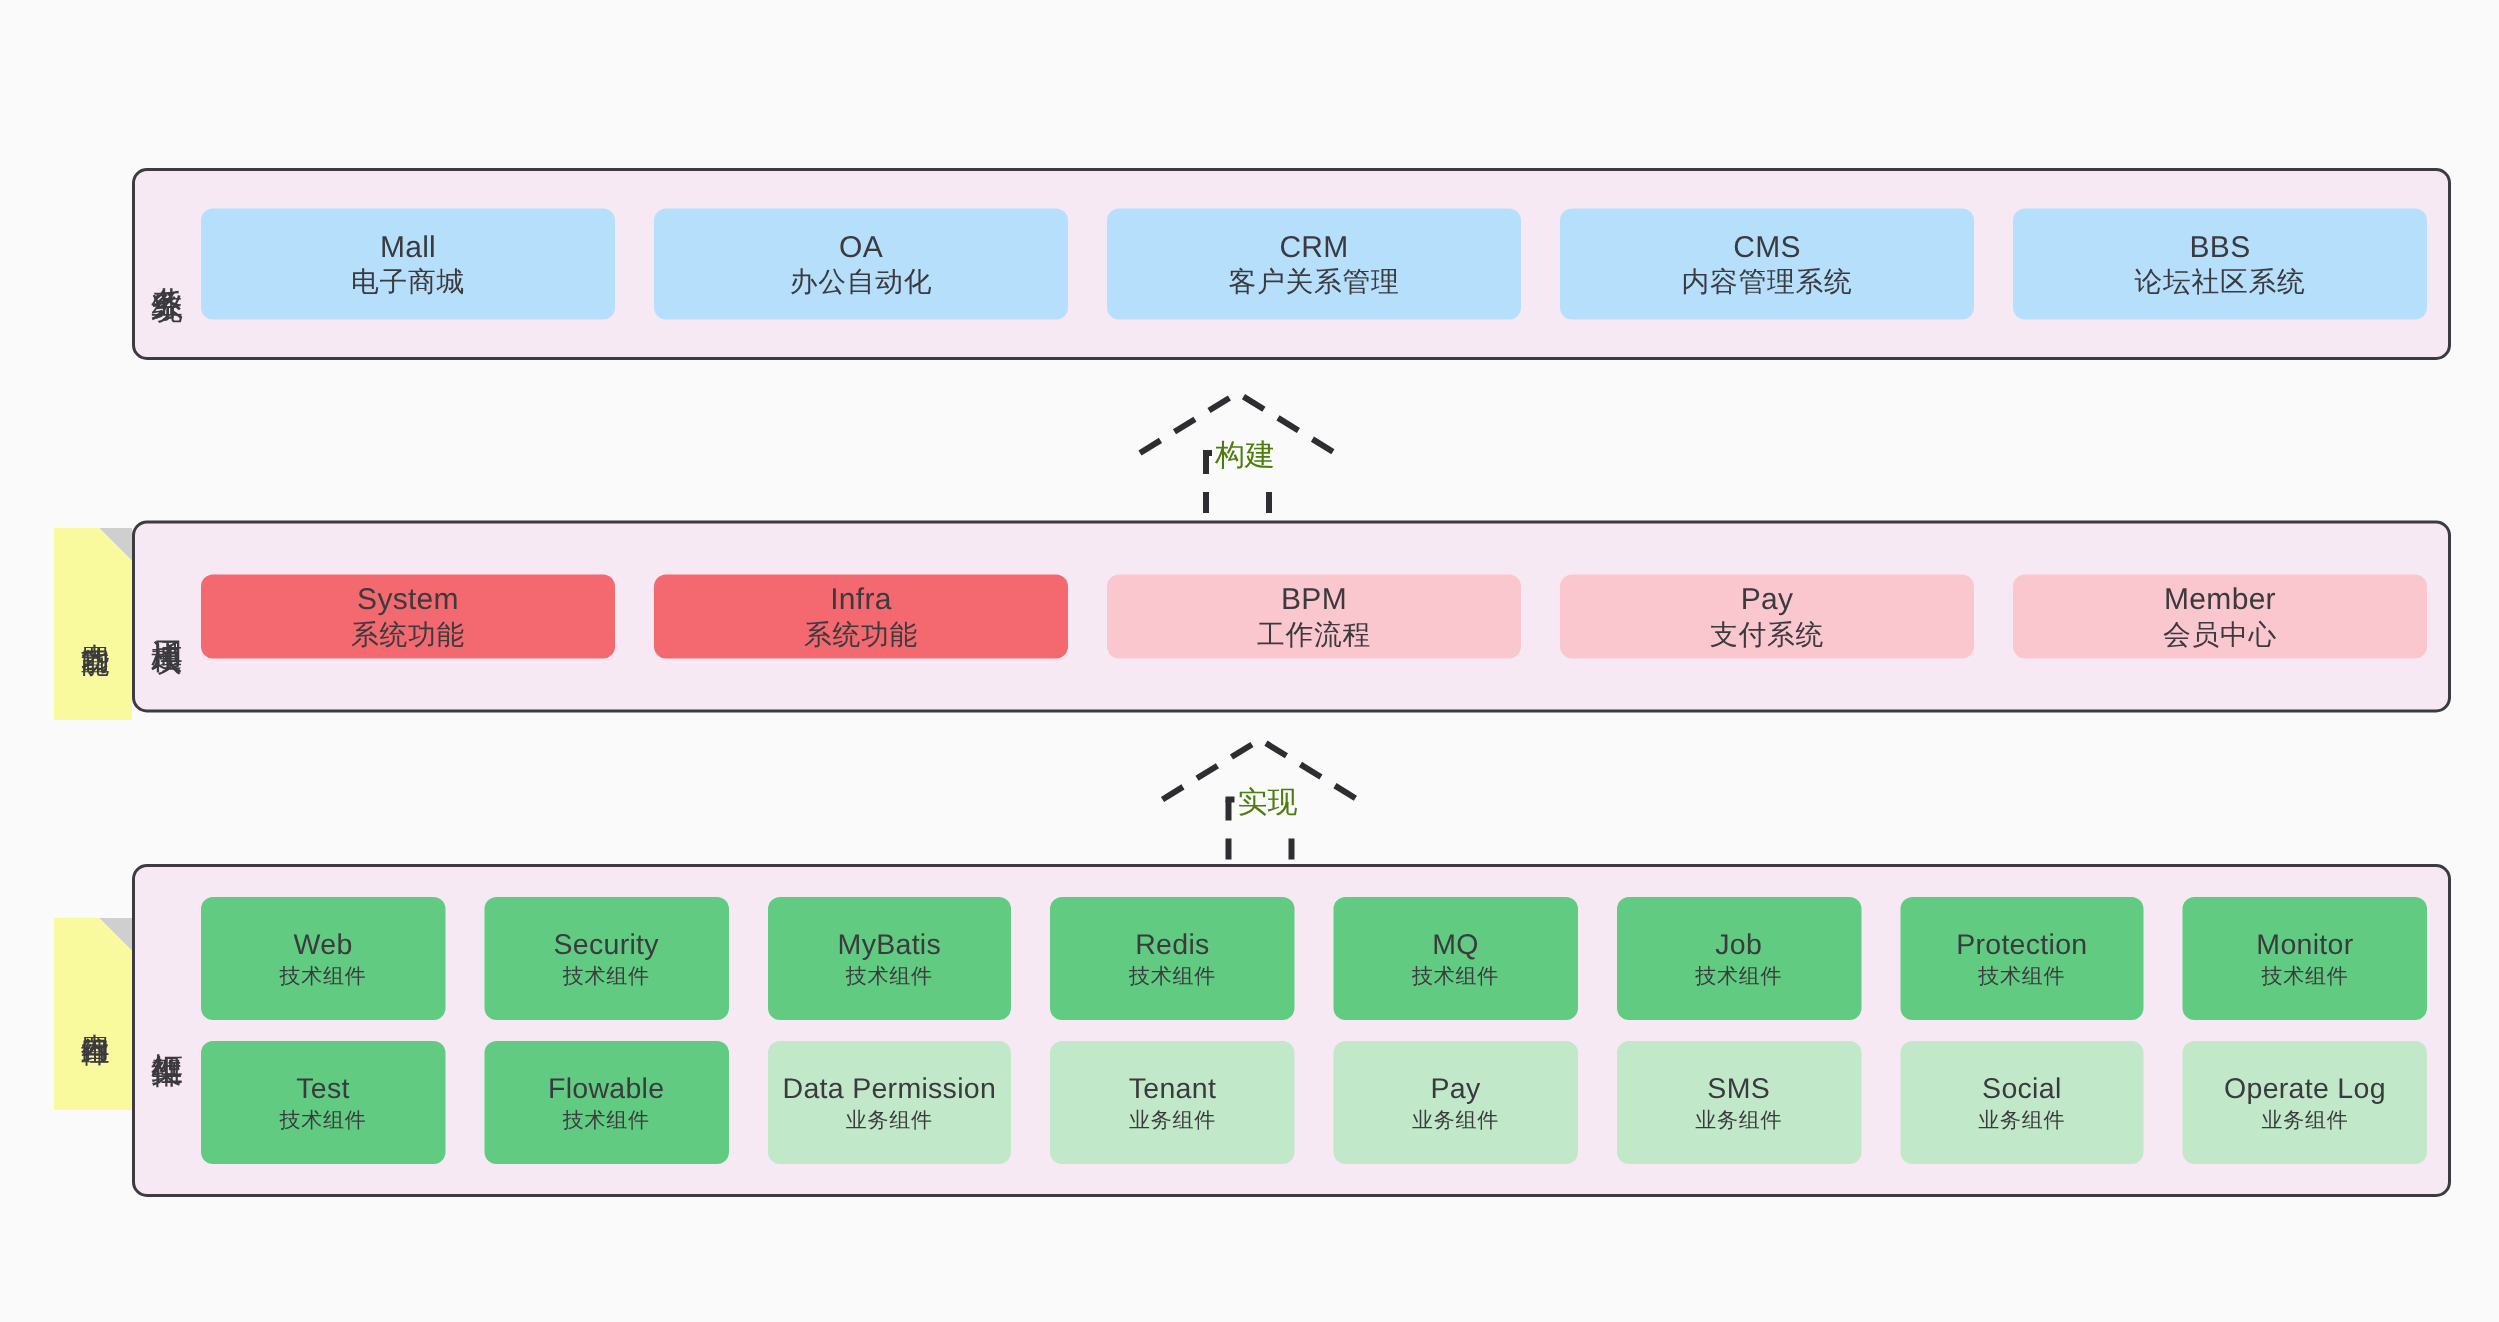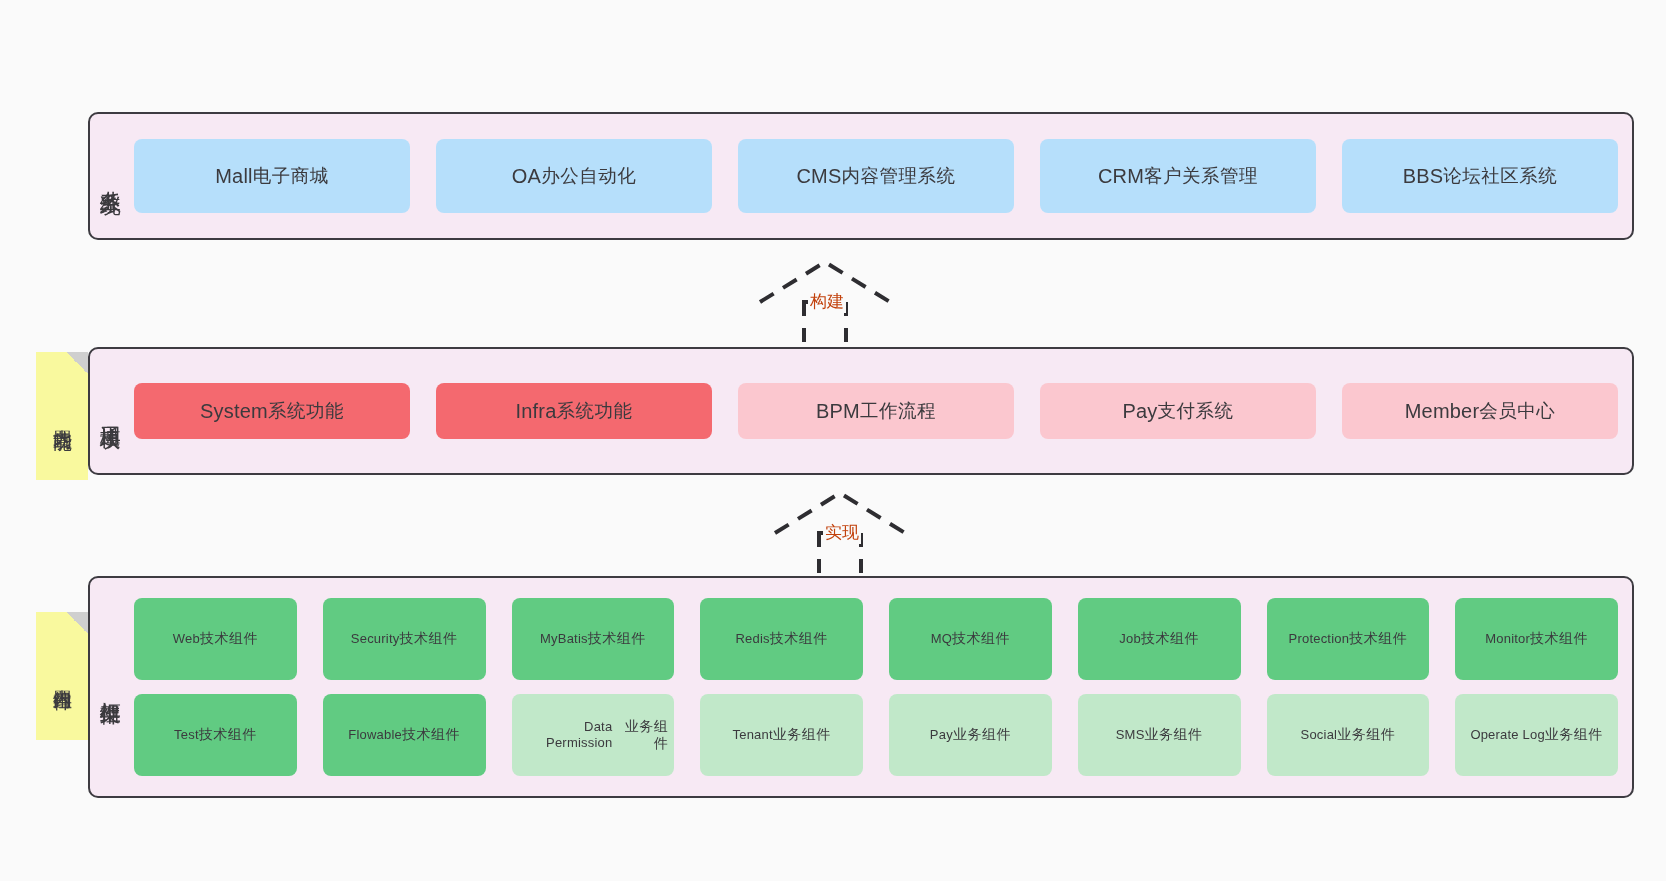--- a/index.html
+++ b/index.html
@@ -61,21 +61,21 @@
     display: flex;
     gap: 26px;
     align-items: stretch;
   }
 
   .card {
     flex: 1 1 0;
     box-sizing: border-box;
     border-radius: 8px;
     display: flex;
-    flex-direction: row;
+    flex-direction: column;
     align-items: center;
     justify-content: center;
     text-align: right;
     line-height: 1.22;
     padding: 4px 6px;
   }
   .card .en {
     font-size: 20px;
     letter-spacing: .2px;
   }
@@ -94,21 +94,21 @@
   
   #layer-business  { left: 88px;  top: 112px; width: 1546px; height: 128px; }
   #layer-business  .row { height: 74px; }
 
   #layer-modules   { left: 88px;  top: 347px; width: 1546px; height: 128px; }
   #layer-modules   .row { height: 56px; }
 
   #layer-framework { left: 88px;  top: 576px; width: 1546px; height: 222px; }
   #layer-framework .row { height: 82px; }
   #layer-framework .layer-body { gap: 14px; padding: 0 14px 0 4px; }
-  #layer-framework .row .card .en { font-size: 13px; }
+  #layer-framework .row .card .en { font-size: 19px; }
   #layer-framework .row .card .cn { font-size: 14px; }
 
   
   .note {
     position: absolute;
     box-sizing: border-box;
     background: #f9f99e;
     width: 52px;
     display: flex;
     align-items: center;
@@ -134,22 +134,22 @@
   #note-modules   { left: 36px; top: 352px; height: 128px; }
   #note-framework { left: 36px; top: 612px; height: 128px; }
 
   
   .arrow {
     position: absolute;
     pointer-events: none;
   }
   .arrow-label {
     position: absolute;
-    font-size: 17px;
-    color: #c2410c;
+    font-size: 20px;
+    color: #4d7c0f;
     background: #fafafa;
     padding: 0 2px;
     white-space: nowrap;
   }
 </style>
 </head>
 <body>
 
 <div class="canvas">
 
@@ -159,26 +159,26 @@
       <div class="row">
         <div class="card c-blue">
           <span class="en">Mall</span>
           <span class="cn">电子商城</span>
         </div>
         <div class="card c-blue">
           <span class="en">OA</span>
           <span class="cn">办公自动化</span>
         </div>
         <div class="card c-blue">
+          <span class="en">CRM</span>
+          <span class="cn">客户关系管理</span>
+        </div>
+        <div class="card c-blue">
           <span class="en">CMS</span>
           <span class="cn">内容管理系统</span>
-        </div>
-        <div class="card c-blue">
-          <span class="en">CRM</span>
-          <span class="cn">客户关系管理</span>
         </div>
         <div class="card c-blue">
           <span class="en">BBS</span>
           <span class="cn">论坛社区系统</span>
         </div>
       </div>
     </div>
   </div>
 
   <svg class="arrow" id="arrow-build" style="left:745px; top:252px;" width="180" height="100">

